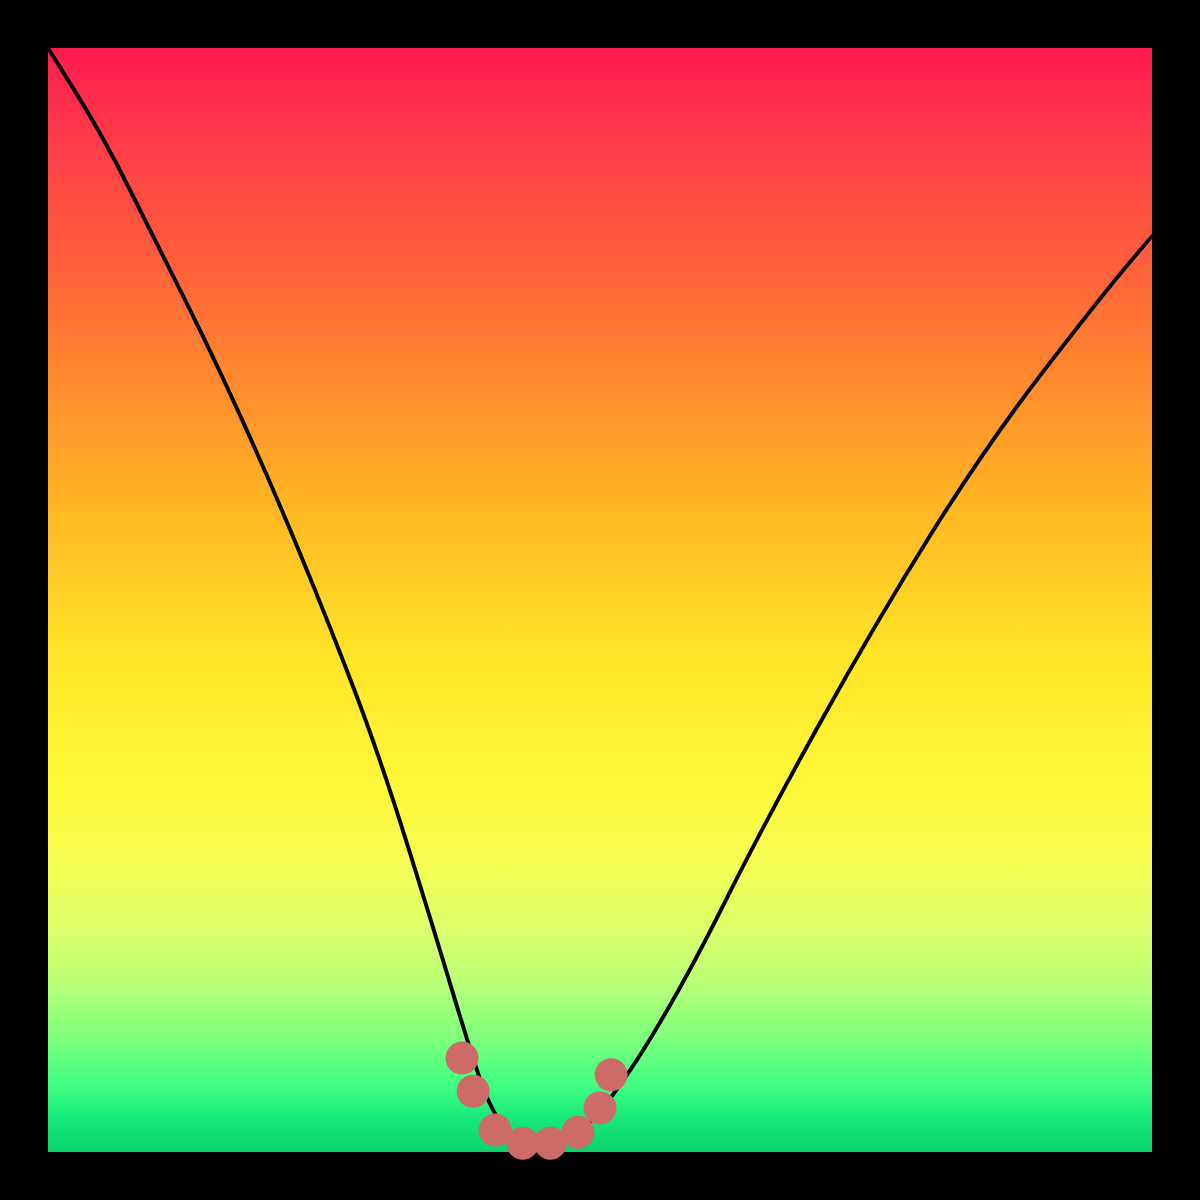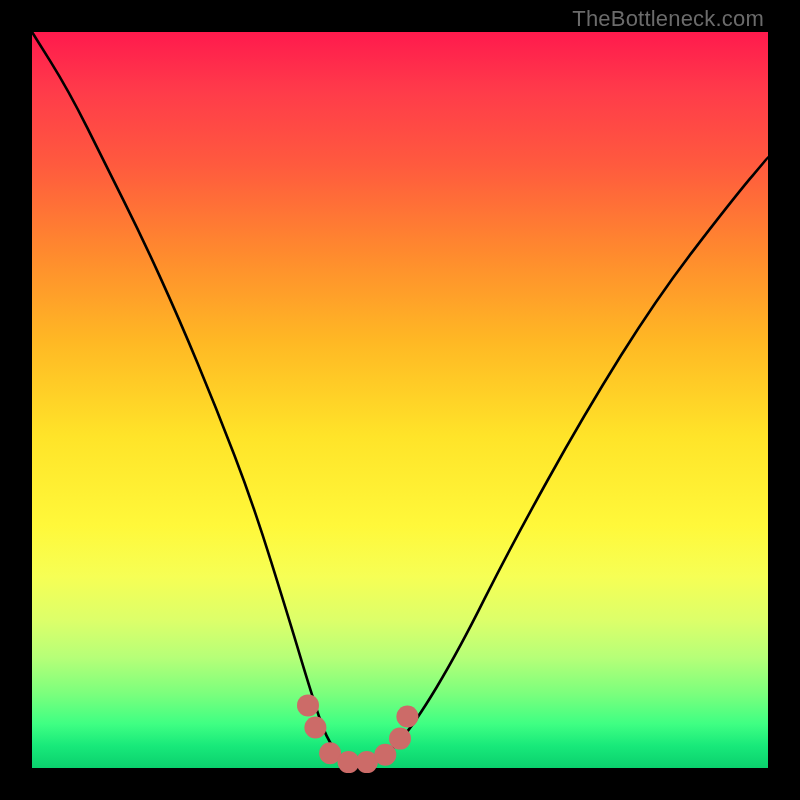--- a/index.html
+++ b/index.html
@@ -60,21 +60,20 @@
     width: 736px;
     height: 736px;
     overflow: visible;
   }
 </style>
 </head>
 <body>
 
 <div class="frame">
 
-  <div class="watermark">TheBottleneck.com</div>
 
   <div class="plot">
     <svg class="curve" viewBox="0 0 736 736" preserveAspectRatio="none">
       <path id="main-curve" fill="none" stroke="#000000" stroke-width="2.6" stroke-linecap="round" stroke-linejoin="round" d="M 0.0 0.0 Q 0.0 0.0 18.4 29.4 Q 36.8 58.9 55.2 95.7 Q 73.6 132.5 92.0 169.3 Q 110.4 206.1 128.8 246.6 Q 147.2 287.0 165.6 331.2 Q 184.0 375.4 202.4 423.2 Q 220.8 471.0 239.2 529.9 Q 257.6 588.8 268.6 625.6 Q 279.7 662.4 287.0 684.5 Q 294.4 706.6 301.8 715.8 Q 309.1 725.0 316.5 728.6 Q 323.8 732.3 331.2 732.3 Q 338.6 732.3 345.9 728.6 Q 353.3 725.0 368.0 708.4 Q 382.7 691.8 404.8 655.0 Q 426.9 618.2 452.6 566.7 Q 478.4 515.2 515.2 449.0 Q 552.0 382.7 588.8 323.8 Q 625.6 265.0 662.4 217.1 Q 699.2 169.3 717.6 147.2 T 736.0 125.1"></path>
       <g id="dots">
           <circle cx="276.0" cy="673.4" r="11" fill="#cc6b68"></circle>
           <circle cx="283.4" cy="695.5" r="11" fill="#cc6b68"></circle>
           <circle cx="298.1" cy="721.3" r="11" fill="#cc6b68"></circle>
           <circle cx="316.5" cy="730.1" r="11" fill="#cc6b68"></circle>
           <circle cx="334.9" cy="730.1" r="11" fill="#cc6b68"></circle>

